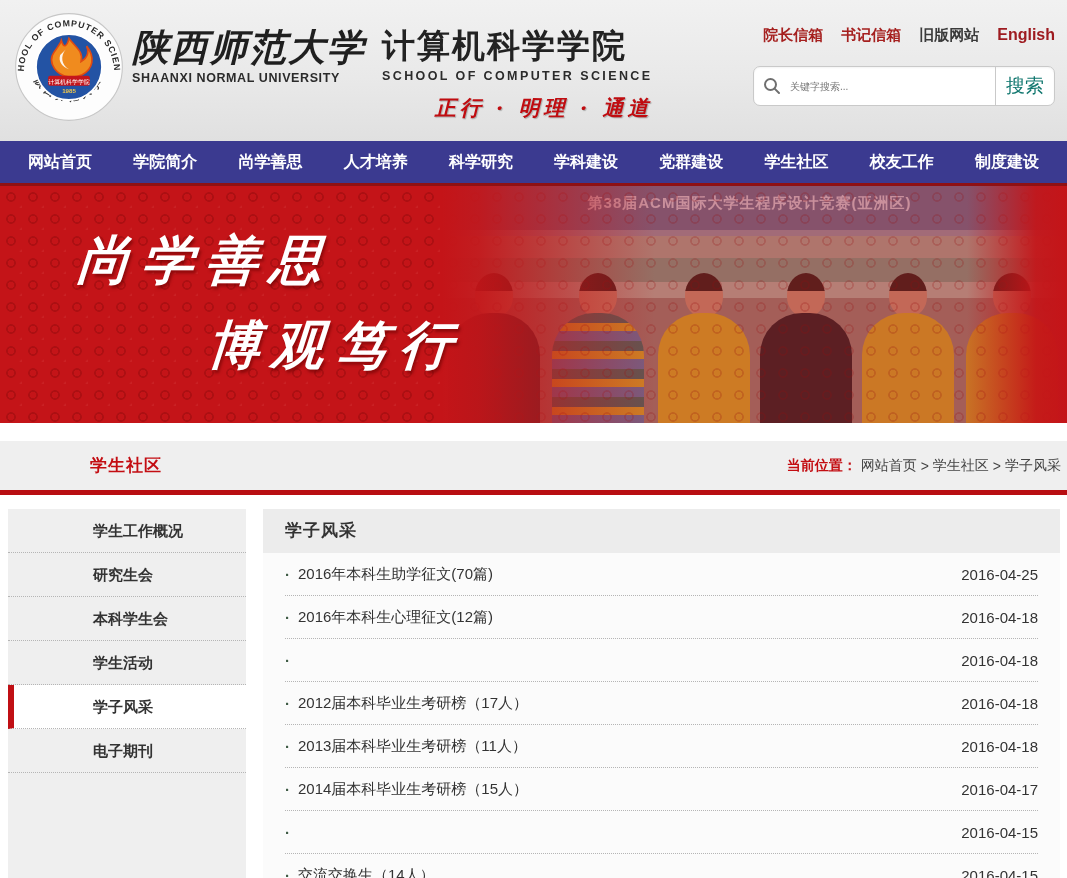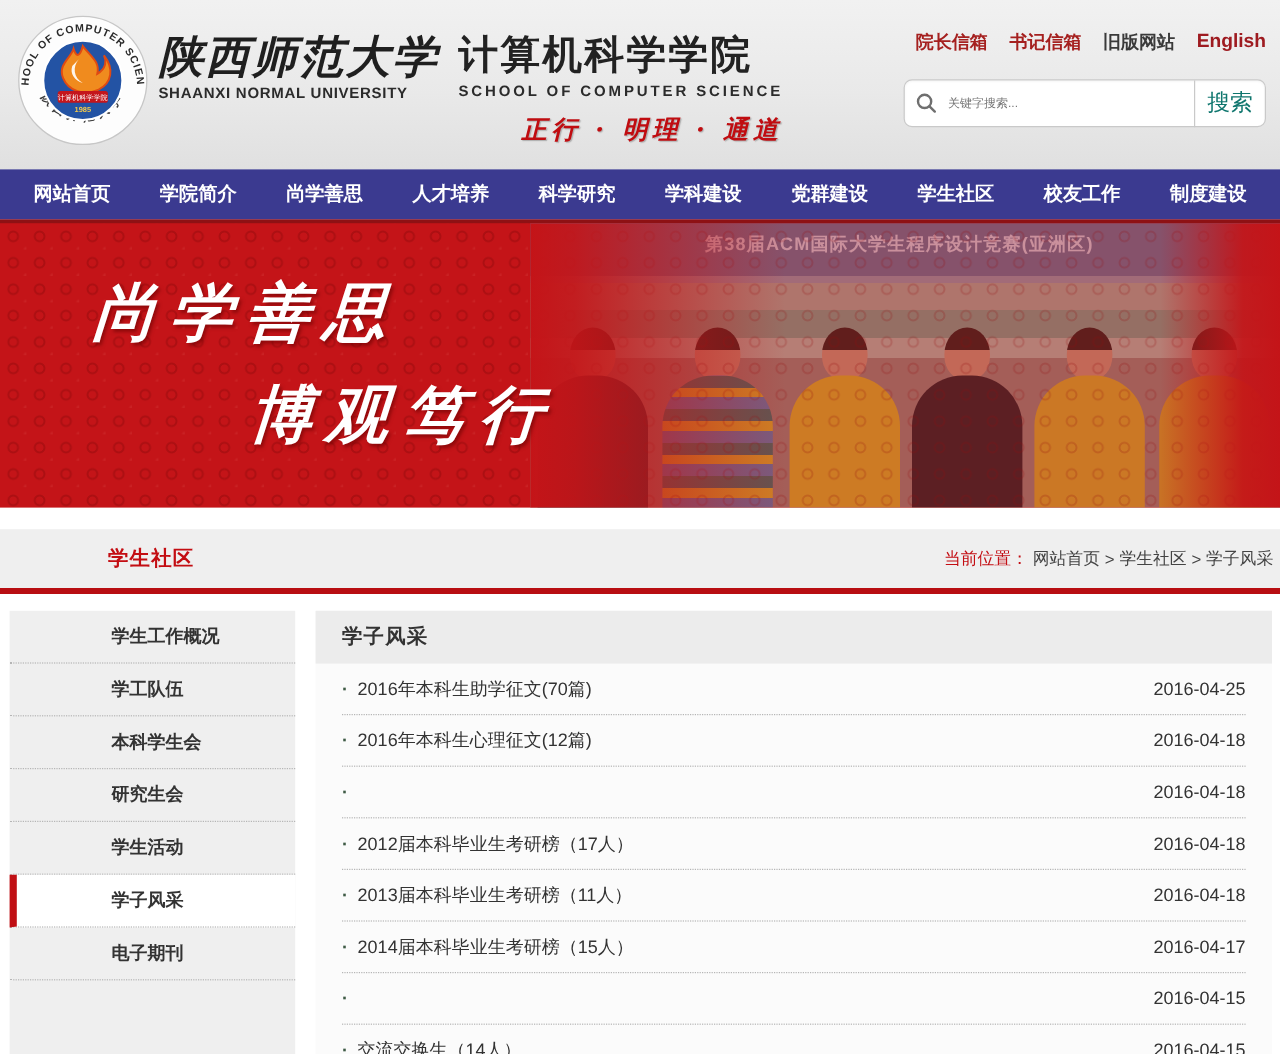--- a/index.html
+++ b/index.html
@@ -61,21 +61,21 @@
   .photo-pattern { position:absolute; inset:0; opacity:.30;
     background-image:radial-gradient(circle at 11px 11px, rgba(150,12,14,0) 3px, rgba(148,11,13,.7) 3.5px, rgba(148,11,13,.7) 4.5px, rgba(150,12,14,0) 5.2px);
     background-size:22px 22px; }
   .fade-left { position:absolute; inset:0; background:linear-gradient(90deg,#c41418 0%, rgba(196,20,24,.9) 6%, rgba(196,20,24,0) 34%); }
   .fade-right { position:absolute; inset:0; background:linear-gradient(270deg,#c41418 0%, rgba(196,20,24,.92) 5%, rgba(196,20,24,0) 16%); }
 
   
   .section-bar { margin-top:18px; height:49px; background:#efefef; display:flex; align-items:center; justify-content:space-between; padding:0 6px 0 90px; }
   .section-title { color:#c30d12; font-size:17px; font-weight:bold; letter-spacing:1px; }
   .breadcrumb { font-size:14px; color:#444; display:flex; align-items:center; gap:4px; }
-  .breadcrumb .bc-label { color:#c30d12; font-weight:normal; }
+  .breadcrumb .bc-label { color:#c30d12; font-weight:bold; }
   .breadcrumb .crumb { cursor:pointer; }
   .red-line { height:5px; background:#b80e12; }
 
   
   .columns { display:flex; padding:14px 7px 0 8px; gap:17px; background:#fff; }
   .side-menu { width:238px; background:#efefef; padding-bottom:16px; }
   .side-item { height:44px; line-height:44px; padding-left:85px; font-size:15px; color:#333; font-weight:bold; border-bottom:1px dotted #b5b5b5; cursor:pointer; }
   .side-item.active { background:#fff; border-left:6px solid #c00f14; padding-left:79px; }
 
   .main-col { flex:1; background:#fbfbfb; padding-bottom:2px; }
@@ -210,23 +210,22 @@
       <span class="bc-sep">&gt;</span>
       <span class="crumb">学子风采</span>
     </span>
   </div>
   <div class="red-line"></div>
 
   <div class="columns">
 
     <aside class="side-menu">
       <div class="side-item">学生工作概况</div>
-      <div class="side-item">学工队伍</div>
+      <div class="side-item">研究生会</div>
       <div class="side-item">本科学生会</div>
-      <div class="side-item">研究生会</div>
       <div class="side-item">学生活动</div>
       <div class="side-item active">学子风采</div>
       <div class="side-item">电子期刊</div>
     </aside>
 
     <main class="main-col">
       <div class="main-title-bar">学子风采</div>
       <ul class="article-list">
         <li class="article-row">
           <span class="bullet">·</span>

